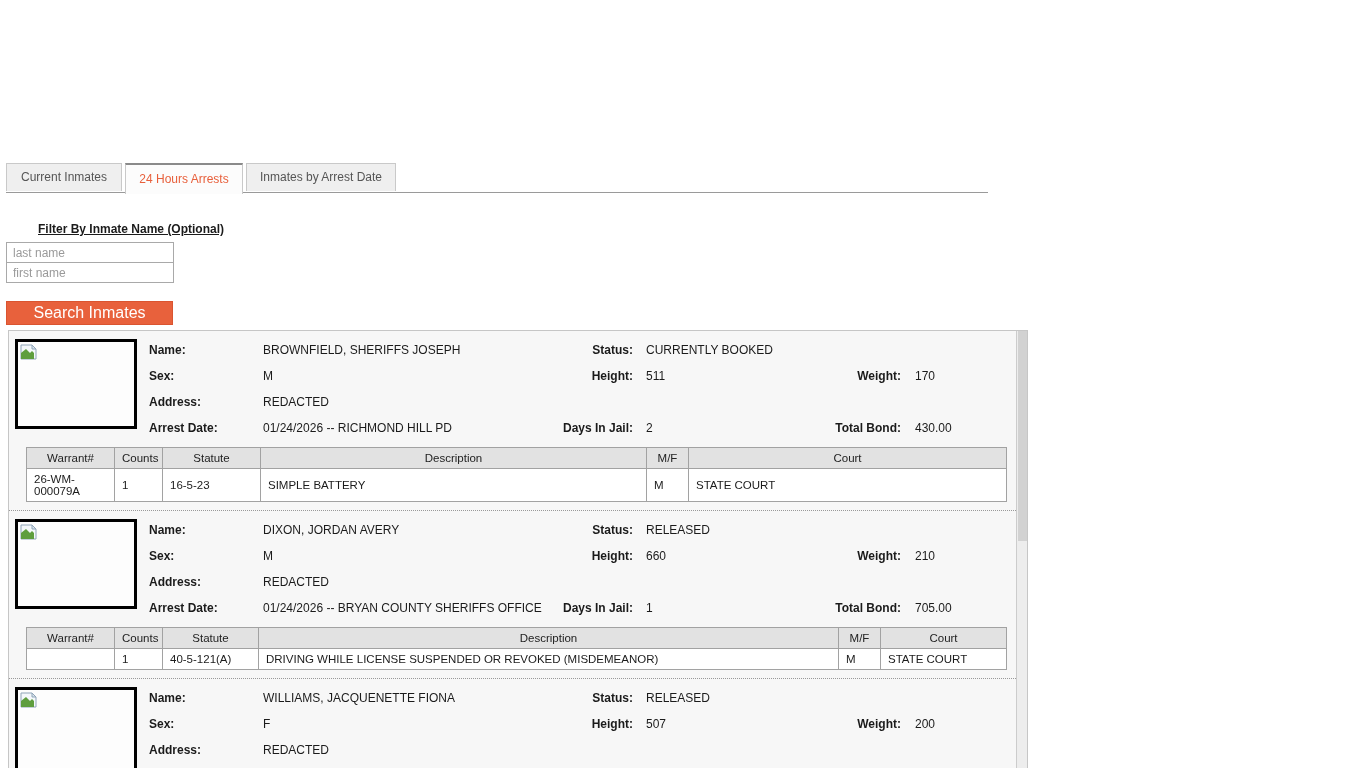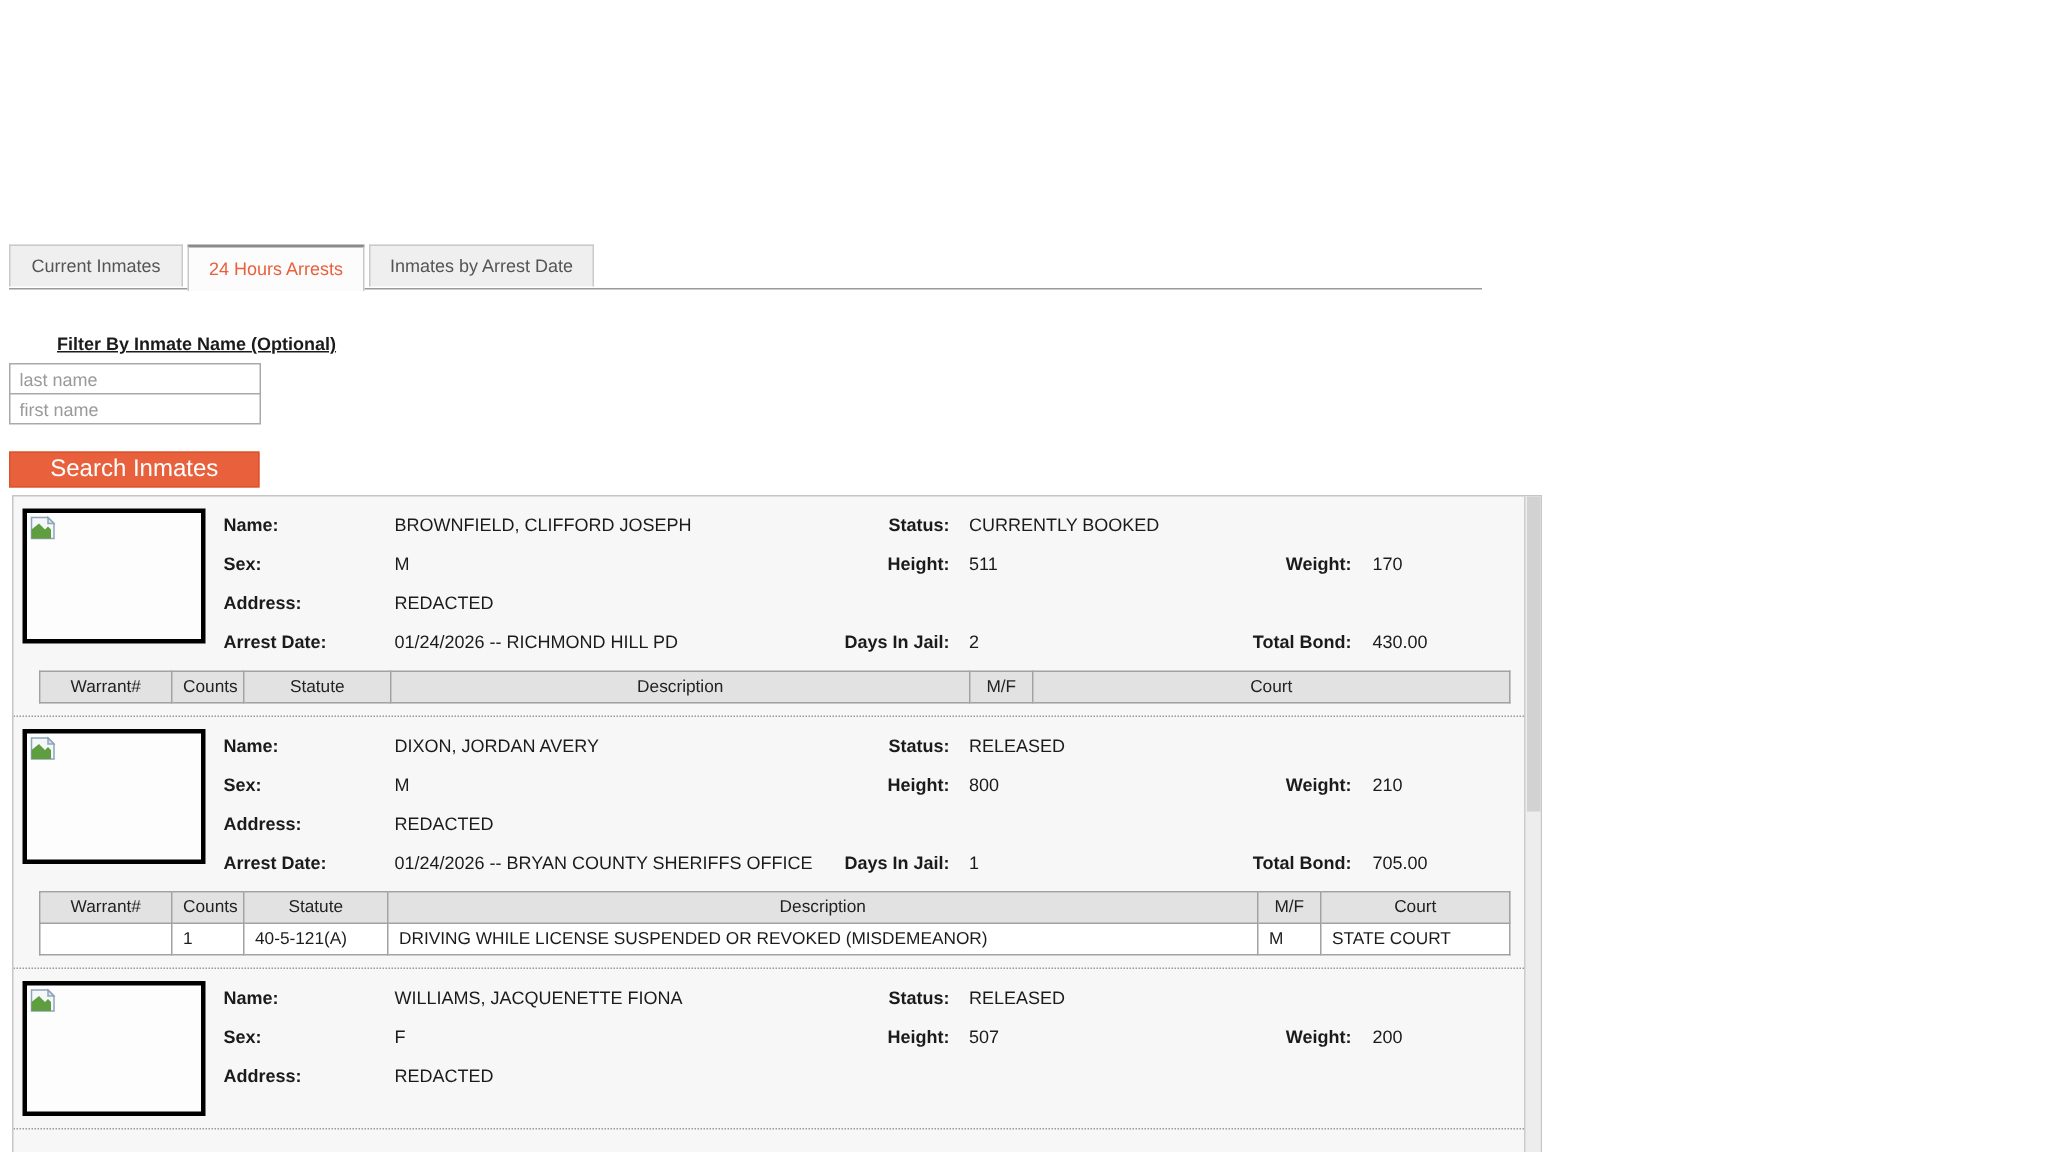--- a/index.html
+++ b/index.html
@@ -198,21 +198,21 @@
         <div class="photo">
           <svg width="17" height="16" viewBox="0 0 17 16">
             <polygon points="1,1 12,1 16,5 16,15 1,15" fill="#f4f8fb" stroke="#8fa4b8" stroke-width="1"></polygon>
             <polygon points="12,1 12,5 16,5" fill="#dbe6ee" stroke="#8fa4b8" stroke-width="1"></polygon>
             <polygon points="1,15 1,9 6,5 10,9 12,7 14,9 14,15" fill="#5f9e3e"></polygon>
           </svg>
         </div>
         <div class="info-rows">
           <div class="irow">
             <span class="lbl">Name:</span>
-            <span>BROWNFIELD, CLIFFORD JOSEPH</span>
+            <span>BROWNFIELD, SHERIFFS JOSEPH</span>
             <span class="lbl r">Status:</span>
             <span class="v2">CURRENTLY BOOKED</span>
             <span></span>
               <span></span>
           </div>
           <div class="irow">
             <span class="lbl">Sex:</span>
             <span>M</span>
             <span class="lbl r">Height:</span>
             <span class="v2">511</span>
@@ -248,20 +248,28 @@
         </colgroup>
         <tbody>
             <tr>
           <th>Warrant#</th>
           <th>Counts</th>
           <th>Statute</th>
           <th>Description</th>
           <th>M/F</th>
           <th>Court</th>
         </tr>
+        <tr>
+          <td>26-WM-000079A</td>
+          <td>1</td>
+          <td>16-5-23</td>
+          <td>SIMPLE BATTERY</td>
+          <td>M</td>
+          <td>STATE COURT</td>
+        </tr>
       </tbody>
         </table>
     </div>
 
     <div class="inmate-block">
       <div class="inmate-info">
         <div class="photo">
           <svg width="17" height="16" viewBox="0 0 17 16">
             <polygon points="1,1 12,1 16,5 16,15 1,15" fill="#f4f8fb" stroke="#8fa4b8" stroke-width="1"></polygon>
             <polygon points="12,1 12,5 16,5" fill="#dbe6ee" stroke="#8fa4b8" stroke-width="1"></polygon>
@@ -274,21 +282,21 @@
             <span>DIXON, JORDAN AVERY</span>
             <span class="lbl r">Status:</span>
             <span class="v2">RELEASED</span>
             <span></span>
               <span></span>
           </div>
           <div class="irow">
             <span class="lbl">Sex:</span>
             <span>M</span>
             <span class="lbl r">Height:</span>
-            <span class="v2">800</span>
+            <span class="v2">660</span>
             <span class="lbl r">Weight:</span>
             <span class="v3">210</span>
           </div>
           <div class="irow">
             <span class="lbl">Address:</span>
             <span>REDACTED</span>
             <span></span>
               <span></span>
               <span></span>
               <span></span>

